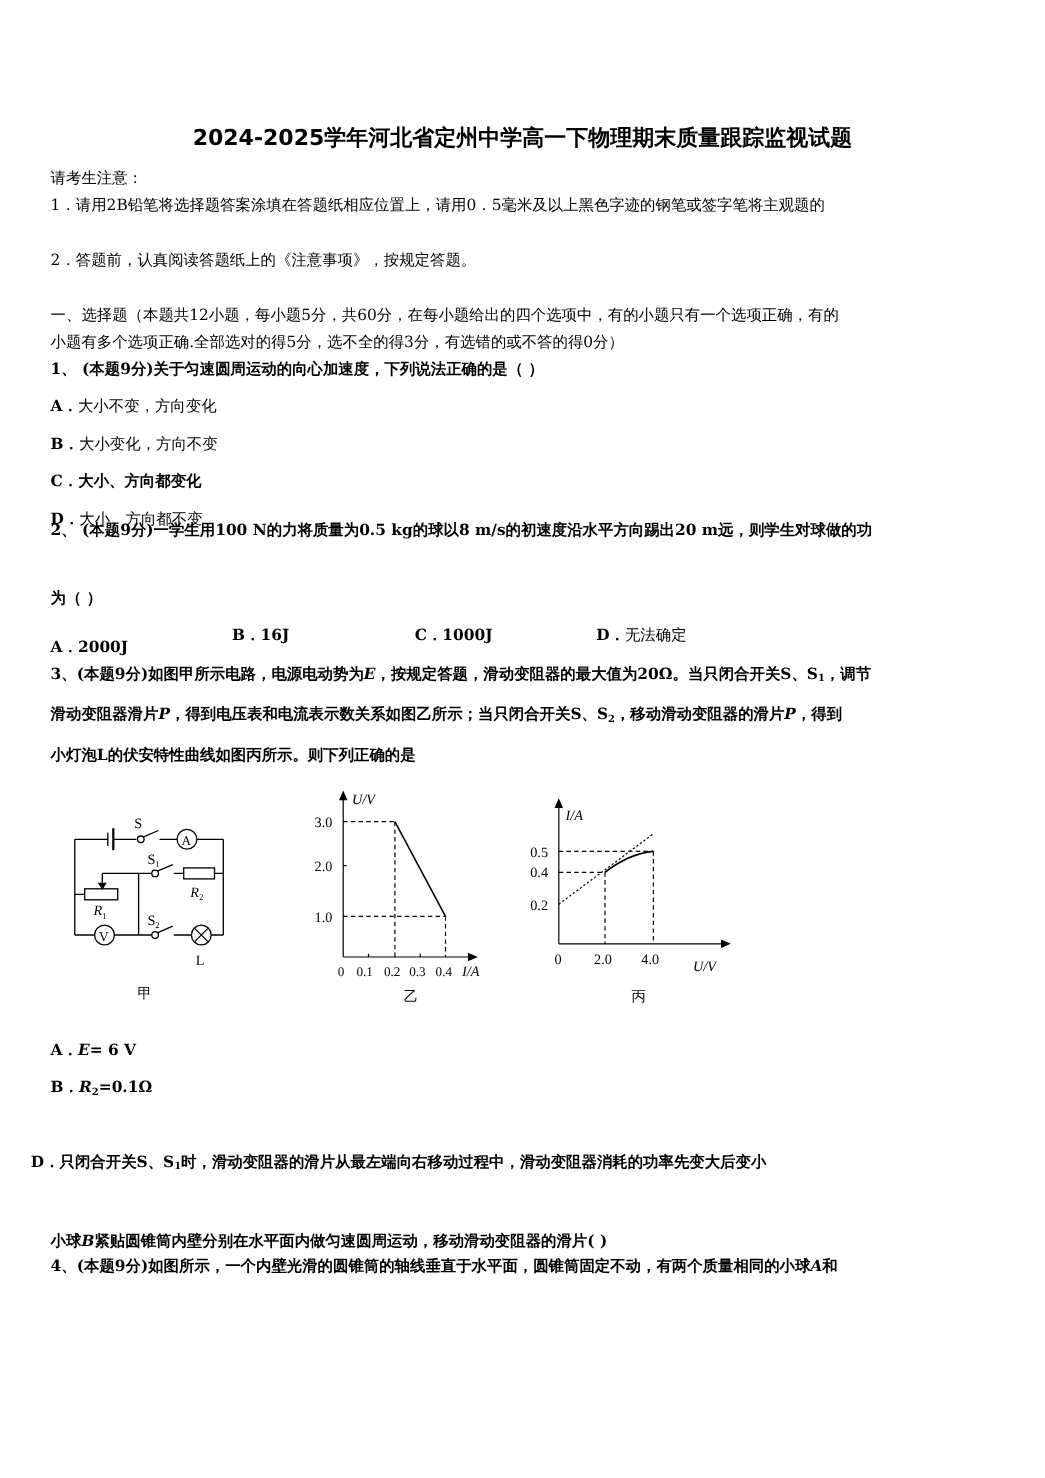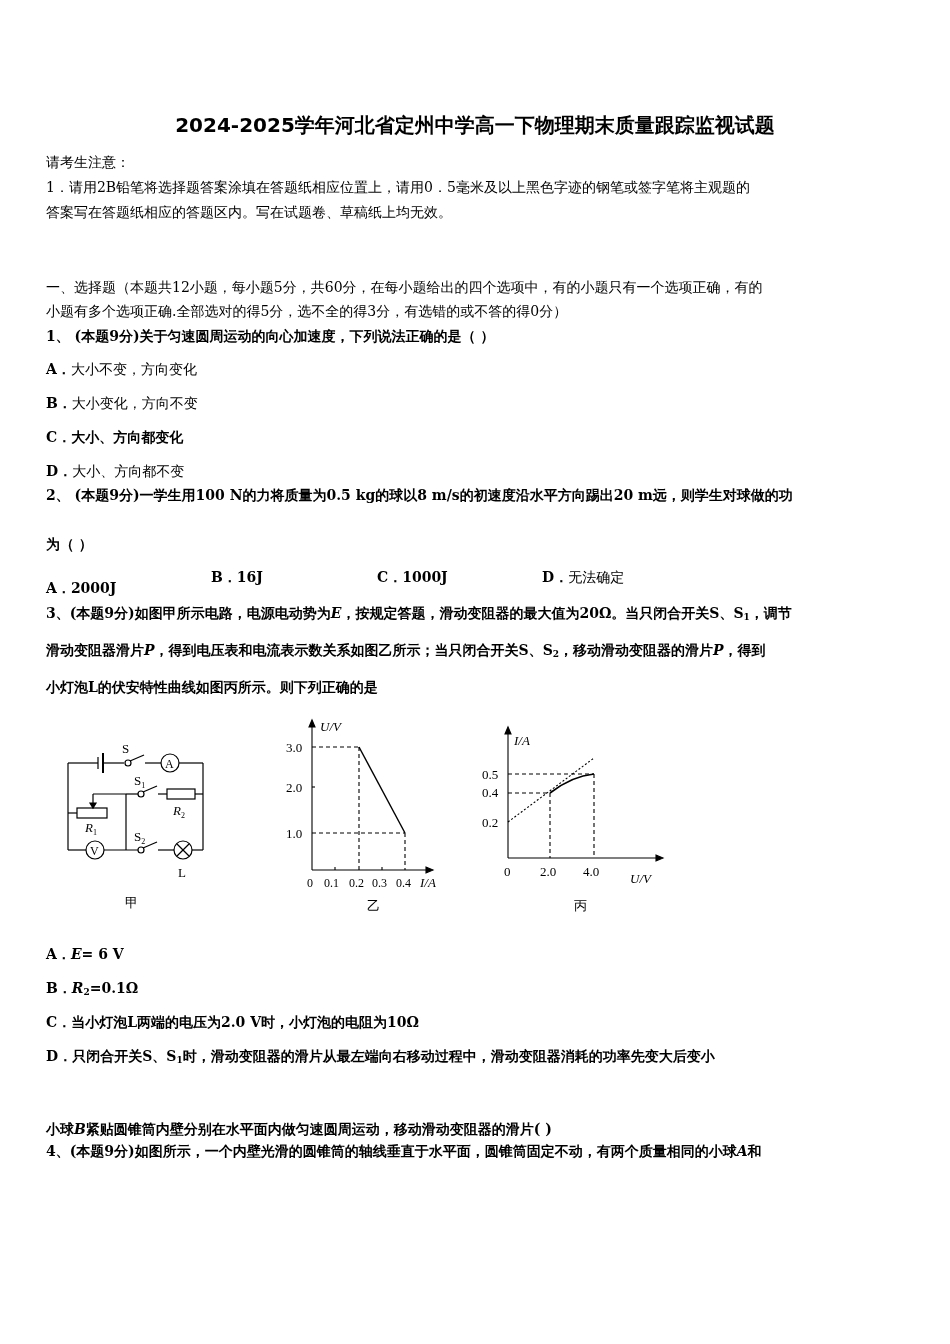--- a/index.html
+++ b/index.html
@@ -19,40 +19,40 @@
 </style>
 </head>
 <body>
 
 <div class="page">
 
   <div class="title">2024-2025学年河北省定州中学高一下物理期末质量跟踪监视试题</div>
 
   <div class="line" style="top:153px">请考生注意：</div>
   <div class="line" style="top:178px">1．请用2B铅笔将选择题答案涂填在答题纸相应位置上，请用0．5毫米及以上黑色字迹的钢笔或签字笔将主观题的</div>
-  <div class="line" style="top:203px">答案写在答题纸相应的答题区内。写在试题卷、草稿纸上均无效。</div>
+  <div class="line" style="top:228px">2．答题前，认真阅读答题纸上的《注意事项》，按规定答题。</div>
 
   <div class="line" style="top:278px">一、选择题（本题共12小题，每小题5分，共60分，在每小题给出的四个选项中，有的小题只有一个选项正确，有的</div>
   <div class="line" style="top:302px">小题有多个选项正确.全部选对的得5分，选不全的得3分，有选错的或不答的得0分）</div>
 
   <div class="line bold" style="top:327px">1、 (本题9分)关于匀速圆周运动的向心加速度，下列说法正确的是（   ）</div>
   <div class="opt" style="left:46px; top:361px">
     <span>A．</span><span style="font-weight:normal">大小不变，方向变化</span>
   </div>
   <div class="opt" style="left:46px; top:395px">
     <span>B．</span><span style="font-weight:normal">大小变化，方向不变</span>
   </div>
   <div class="opt" style="left:46px; top:429px">
     <span>C．</span><span style="font-weight:bold">大小、方向都变化</span>
   </div>
   <div class="opt" style="left:46px; top:463px">
     <span>D．</span><span style="font-weight:normal">大小、方向都不变</span>
   </div>
 
-  <div class="line bold" style="top:486px">2、 (本题9分)一学生用100 N的力将质量为0.5 kg的球以8 m/s的初速度沿水平方向踢出20 m远，则学生对球做的功</div>
+  <div class="line bold" style="top:473px">2、 (本题9分)一学生用100 N的力将质量为0.5 kg的球以8 m/s的初速度沿水平方向踢出20 m远，则学生对球做的功</div>
   <div class="line bold" style="top:535px">为（    ）</div>
   <div class="opt" style="left:46px; top:580px">
     <span>A．</span><span>2000J</span>
   </div>
   <div class="opt" style="left:211px; top:569px">
     <span>B．</span><span>16J</span>
   </div>
   <div class="opt" style="left:377px; top:569px">
     <span>C．</span><span>1000J</span>
   </div>
@@ -172,24 +172,21 @@
     <text x="160" y="168" font-size="13" font-style="italic">U/V</text>
     <text x="104" y="195" font-size="13">丙</text>
   </svg>
 
   <div class="opt" style="left:46px; top:946px">
     <span>A．</span><span class="it">E</span><span>= 6 V</span>
   </div>
   <div class="opt" style="left:46px; top:980px">
     <span>B．</span><span class="it">R</span><sub>2</sub><span>=0.1Ω</span>
   </div>
-  <div class="opt" style="left:46px; top:1014px">
-    <span>C．</span><span>当小灯泡L两端的电压为2.0 V时，小灯泡的电阻为10Ω</span>
-  </div>
-  <div class="opt" style="left:46px; top:1048px">
+  <div class="opt" style="left:28px; top:1048px">
     <span>D．</span><span>只闭合开关S、S</span><sub>1</sub><span>时，滑动变阻器的滑片从最左端向右移动过程中，滑动变阻器消耗的功率先变大后变小</span>
   </div>
 
   <div class="line bold" style="top:1142px">
     <span>4、(本题9分)如图所示，一个内壁光滑的圆锥筒的轴线垂直于水平面，圆锥筒固定不动，有两个质量相同的小球</span><span class="it">A</span><span>和</span>
   </div>
   <div class="line bold" style="top:1120px">
     <span>小球</span><span class="it">B</span><span>紧贴圆锥筒内壁分别在水平面内做匀速圆周运动，移动滑动变阻器的滑片(        )</span>
   </div>
 

